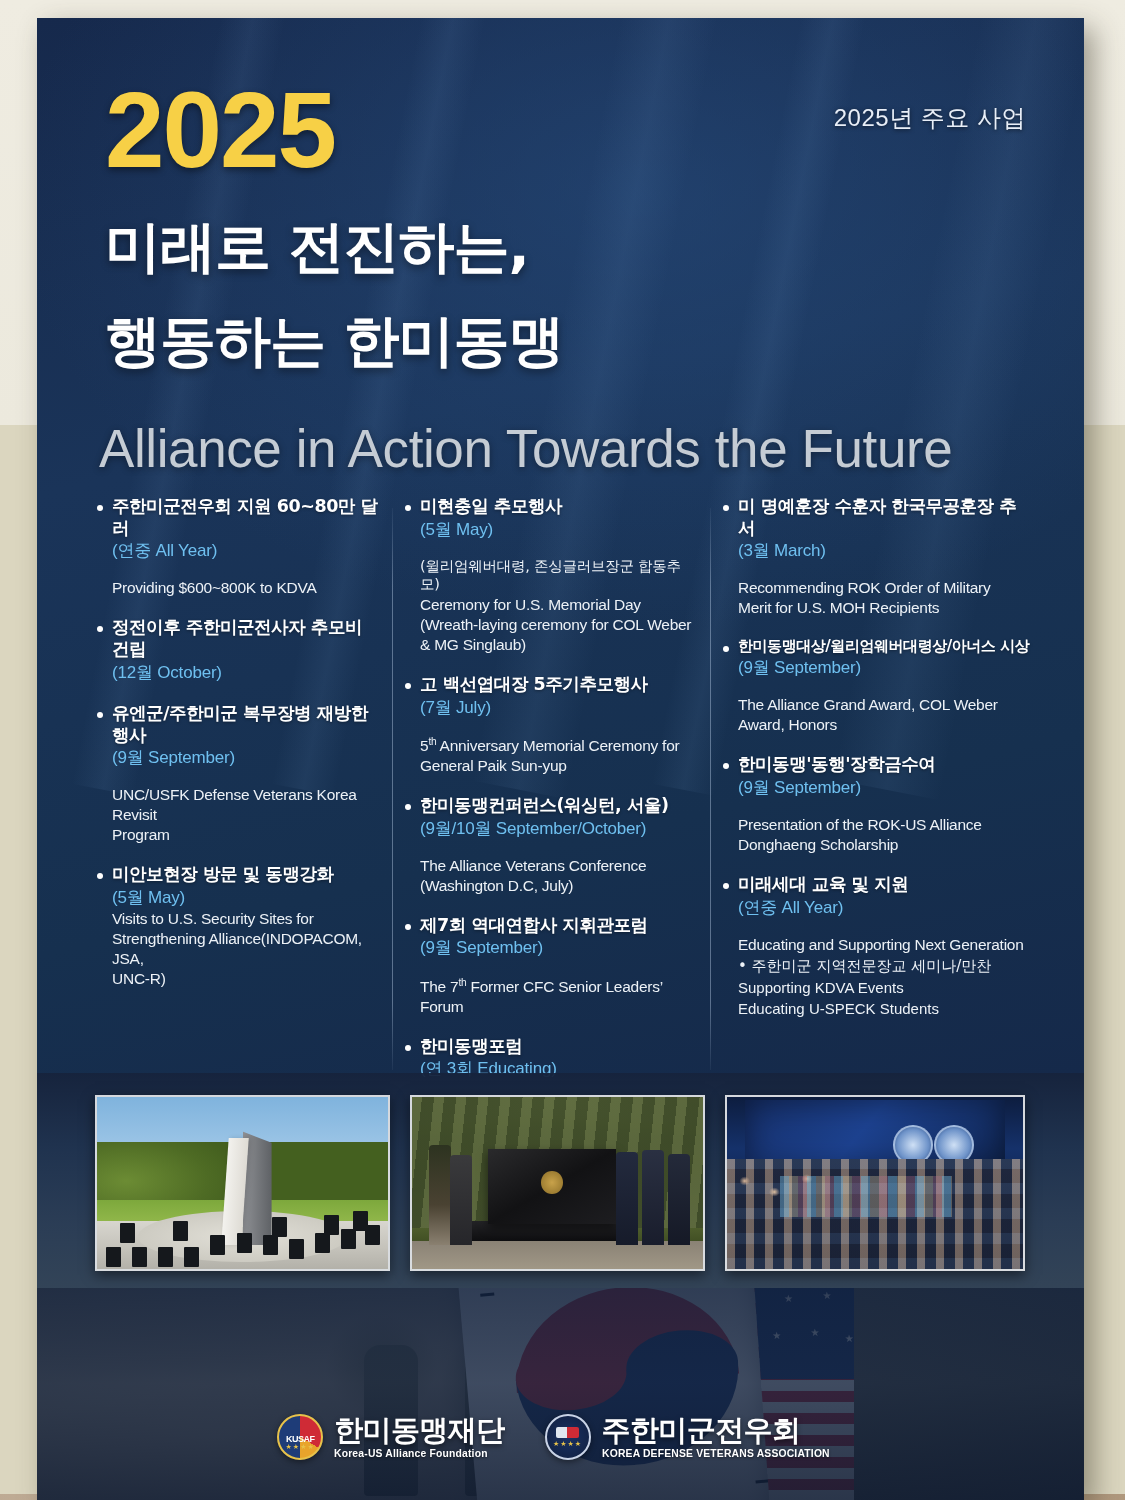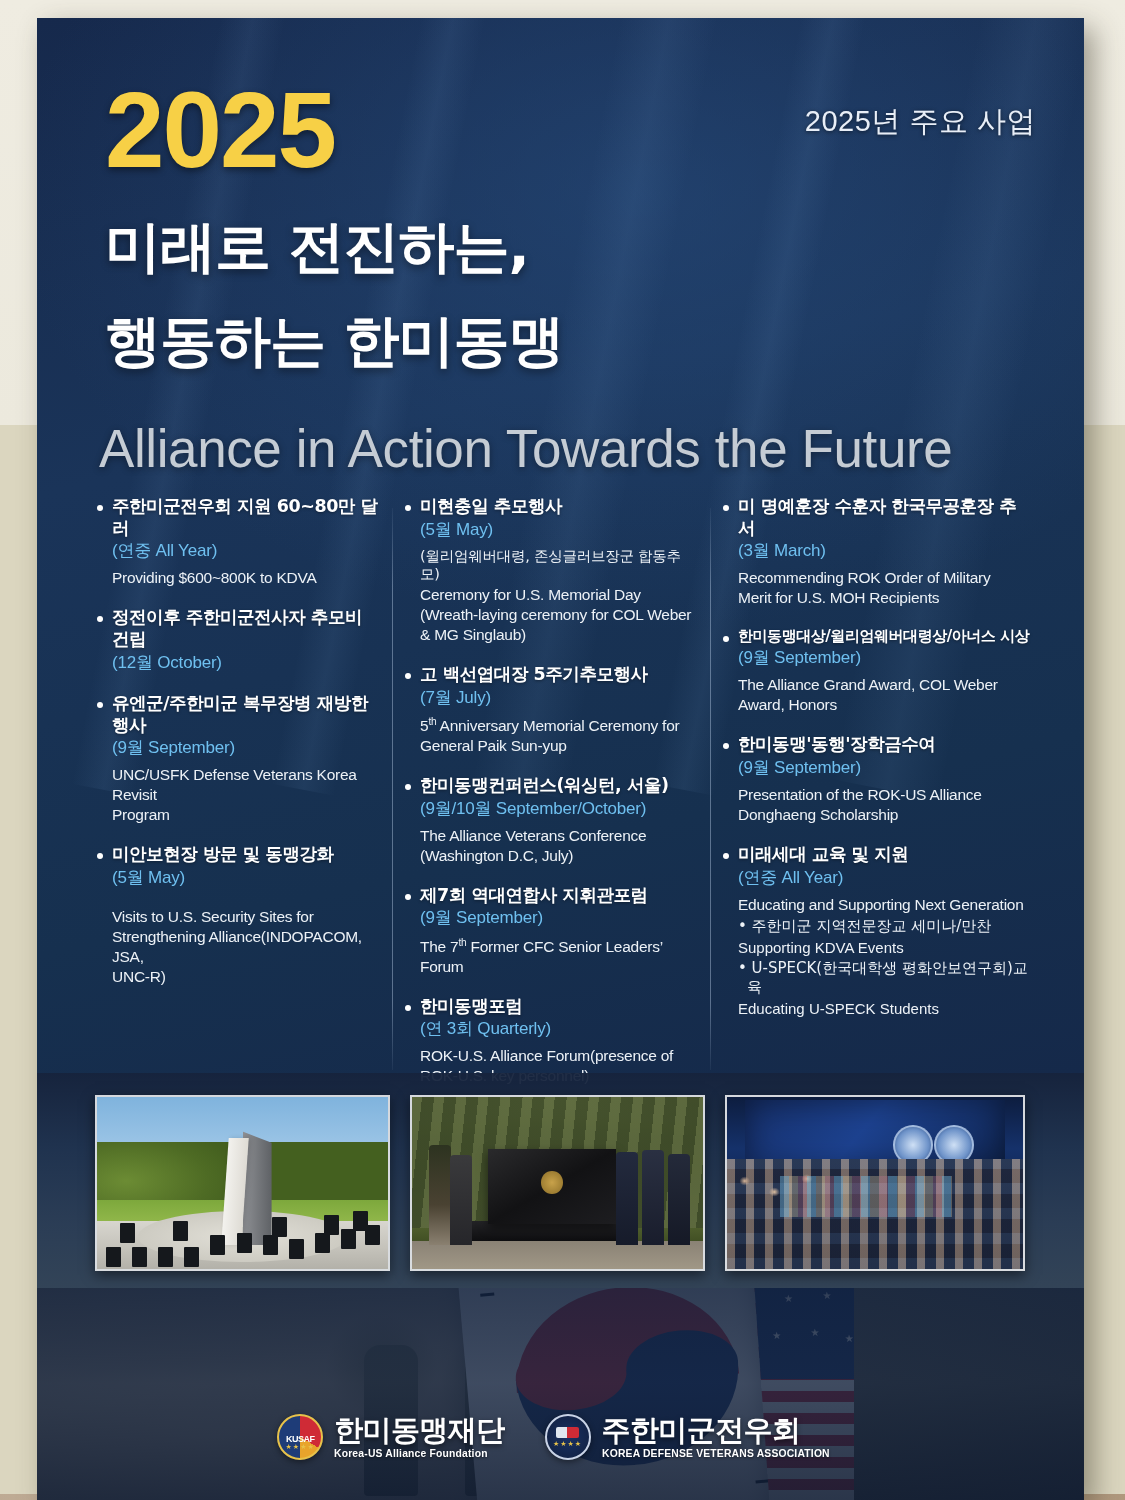--- a/index.html
+++ b/index.html
@@ -34,22 +34,22 @@
     overflow:hidden;
   }
   
   .streak { position:absolute; top:-120px; width:64px; height:900px;
             background:linear-gradient(90deg,rgba(255,255,255,0) 0%,rgba(130,175,225,.085) 50%,rgba(255,255,255,0) 100%);
             transform:rotate(11deg); pointer-events:none; }
 
   
   #header { position:absolute; left:0; top:0; width:100%; height:470px; }
   #kicker {
-    position:absolute; right:48px; top:84px;
-    color:#e8eef7; font-size:29px; font-weight:400; letter-spacing:.5px;
+    position:absolute; right:58px; top:84px;
+    color:#e8eef7; font-size:24px; font-weight:400; letter-spacing:.5px;
     text-shadow:0 1px 4px rgba(0,0,0,.6);
   }
   #year {
     position:absolute; left:68px; top:62px;
     color:#f7d046; font-size:107px; font-weight:bold; letter-spacing:-2px;
     line-height:.95; text-shadow:0 3px 7px rgba(0,0,0,.45);
   }
   #title-ko1, #title-ko2 {
     position:absolute; left:68px; color:#ffffff; font-weight:bold;
     font-size:56px; line-height:1.02; letter-spacing:-1px;
@@ -89,21 +89,21 @@
     font-family:"DejaVu Sans","Liberation Sans",sans-serif;
     text-shadow:0 1px 3px rgba(0,0,0,.4);
   }
   .when {
     color:#6fc0f0; font-size:17px; line-height:1.3; letter-spacing:-.2px;
     margin-top:1px;
     font-family:"Liberation Sans","DejaVu Sans",sans-serif;
   }
   .desc {
     color:#edf2f7; font-size:15.5px; line-height:1.29; letter-spacing:-.25px;
-    margin-top:6px;
+    margin-top:16px;
   }
   .desc.ko { font-family:"DejaVu Sans","Liberation Sans",sans-serif; font-size:14.5px; }
   .sub { color:#edf2f7; font-size:15px; line-height:1.28; margin-top:2px; padding-left:9px;
          text-indent:-9px; }
   sup { font-size:.66em; vertical-align:super; }
 
   
   #photos {
     position:absolute; left:0; top:1055px; width:100%; height:215px;
   }
@@ -333,21 +333,21 @@
       <div class="item">
         <span class="dot"></span>
         <div class="hd">유엔군/주한미군 복무장병 재방한행사</div>
         <div class="when">(9월 September)</div>
         <div class="desc"><span>UNC/USFK Defense Veterans Korea Revisit</span><br><span>Program</span></div>
       </div>
       <div class="item">
         <span class="dot"></span>
         <div class="hd">미안보현장 방문 및 동맹강화</div>
         <div class="when">(5월 May)</div>
-        <div class="desc" style="margin-top:18px"><span>Visits to U.S. Security Sites for</span><br><span>Strengthening Alliance(INDOPACOM, JSA,</span><br><span>UNC-R)</span></div>
+        <div class="desc" style="margin-top:0"><span>Visits to U.S. Security Sites for</span><br><span>Strengthening Alliance(INDOPACOM, JSA,</span><br><span>UNC-R)</span></div>
       </div>
     </div>
 
     <div class="col c2">
       <div class="item">
         <span class="dot"></span>
         <div class="hd">미현충일 추모행사</div>
         <div class="when">(5월 May)</div>
         <div class="desc ko">(윌리엄웨버대령, 존싱글러브장군 합동추모)</div>
         <div class="desc" style="margin-top:1px"><span>Ceremony for U.S. Memorial Day</span><br><span>(Wreath-laying ceremony for COL Weber</span><br><span>&amp; MG Singlaub)</span></div>
@@ -366,21 +366,21 @@
       </div>
       <div class="item">
         <span class="dot"></span>
         <div class="hd">제7회 역대연합사 지휘관포럼</div>
         <div class="when">(9월 September)</div>
         <div class="desc"><span>The 7</span><sup>th</sup><span> Former CFC Senior Leaders’ Forum</span></div>
       </div>
       <div class="item">
         <span class="dot"></span>
         <div class="hd">한미동맹포럼</div>
-        <div class="when">(연 3회 Quarterly)</div>
+        <div class="when">(연 3회 Educating)</div>
         <div class="desc"><span>ROK-U.S. Alliance Forum(presence of</span><br><span>ROK-U.S. key personnel)</span></div>
       </div>
     </div>
 
     <div class="col c3">
       <div class="item">
         <span class="dot"></span>
         <div class="hd">미 명예훈장 수훈자 한국무공훈장 추서</div>
         <div class="when">(3월 March)</div>
         <div class="desc"><span>Recommending ROK Order of Military</span><br><span>Merit for U.S. MOH Recipients</span></div>
@@ -397,21 +397,20 @@
         <div class="when">(9월 September)</div>
         <div class="desc"><span>Presentation of the ROK-US Alliance</span><br><span>Donghaeng Scholarship</span></div>
       </div>
       <div class="item">
         <span class="dot"></span>
         <div class="hd">미래세대 교육 및 지원</div>
         <div class="when">(연중 All Year)</div>
         <div class="desc">Educating and Supporting Next Generation</div>
         <div class="sub ko" style="font-family:'DejaVu Sans',sans-serif">• 주한미군 지역전문장교 세미나/만찬</div>
         <div class="sub">  Supporting KDVA Events</div>
-        <div class="sub ko" style="font-family:'DejaVu Sans',sans-serif">• U-SPECK(한국대학생 평화안보연구회)교육</div>
         <div class="sub">  Educating U-SPECK Students</div>
       </div>
     </div>
   </div>
 
   <div id="photos">
     <div id="photo-band"></div>
 
     <div class="photo" id="photo-1">
       <div class="ph1-sky"></div>

